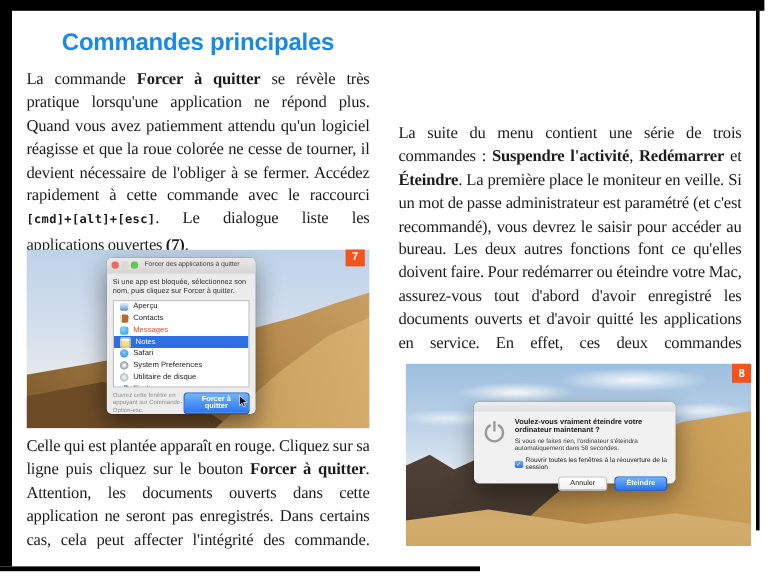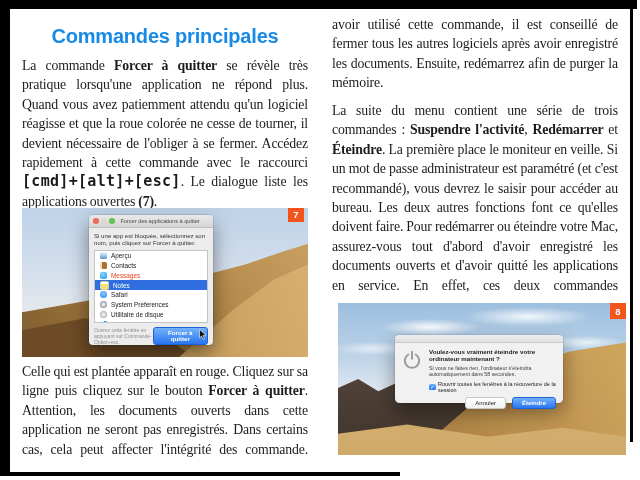--- a/index.html
+++ b/index.html
@@ -13,21 +13,21 @@
   .frame-bottom{position:absolute;left:0;top:472px;width:400px;height:4px;background:#000;}
 
   
   .page-title{position:absolute;left:22px;top:24px;width:286px;margin:0;text-align:center;
     font-family:"Liberation Sans",sans-serif;font-weight:bold;font-size:20px;line-height:24px;
     color:#1789e6;letter-spacing:-.2px;}
   .body-text{position:absolute;width:286px;margin:0;text-align:justify;
     font-size:13.8px;line-height:19.4px;letter-spacing:-.15px;word-spacing:-.4px;
     hyphens:none;overflow:hidden;}
   .body-text b{font-weight:bold;}
-  .mono{font-family:"DejaVu Sans Mono",monospace;font-weight:bold;font-size:15px;letter-spacing:.3px;}
+  .mono{font-family:"DejaVu Sans Mono",monospace;font-weight:bold;font-size:10px;letter-spacing:.3px;}
   #p1{left:22px;top:56px;max-height:153px;}
   #p2{left:22px;top:362px;max-height:98px;}
   #p3{left:332px;top:15px;max-height:79px;}
   #p4{left:332px;top:101px;max-height:197px;}
 
   
   .figure{position:absolute;overflow:hidden;}
   #fig7{left:22px;top:208px;width:286px;height:149px;}
   #fig8{left:338px;top:303px;width:288px;height:152px;}
   .badge{position:absolute;width:16px;height:16px;background:#f2541c;color:#fff;
@@ -185,21 +185,20 @@
         </div>
       </div>
       <svg class="cursor" width="8" height="11" viewBox="0 0 8 11">
           <path d="M0.5 0.5 L0.5 9 L2.6 6.9 L4 10.2 L5.4 9.6 L4 6.4 L7 6.2 Z" fill="#111" stroke="#fff" stroke-width="0.6"></path>
         </svg>
     </div>
   </figure>
 
   <p class="body-text" id="p2"><span>Celle qui est plantée apparaît en rouge. Cliquez sur sa ligne puis cliquez sur le bouton </span><b>Forcer à quitter</b><span>. Attention, les documents ouverts dans cette application ne seront pas enregistrés. Dans certains cas, cela peut affecter l'intégrité des commande. Après</span></p>
 
-  <p class="body-text" id="p3">avoir utilisé cette commande, il est conseillé de fermer tous les autres logiciels après avoir enregistré les documents. Ensuite, redémarrez afin de purger la mémoire.</p>
 
   <p class="body-text" id="p4"><span>La suite du menu contient une série de trois commandes : </span><b>Suspendre l'activité</b><span>, </span><b>Redémarrer</b><span> et </span><b>Éteindre</b><span>. La première place le moniteur en veille. Si un mot de passe administrateur est paramétré (et c'est recommandé), vous devrez le saisir pour accéder au bureau. Les deux autres fonctions font ce qu'elles doivent faire. Pour redémarrer ou éteindre votre Mac, assurez-vous tout d'abord d'avoir enregistré les documents ouverts et d'avoir quitté les applications en service. En effet, ces deux commandes interrompent leur processus si des fichiers n'ont pas été enregistrés </span></p>
 
   <figure class="figure" id="fig8" style="margin:0;">
     <div class="wp">
       <div class="f8-sky"></div>
       <div class="f8-mountains"></div>
       <div class="f8-dunes"></div>
       <div class="f8-foreground"></div>
     </div>

